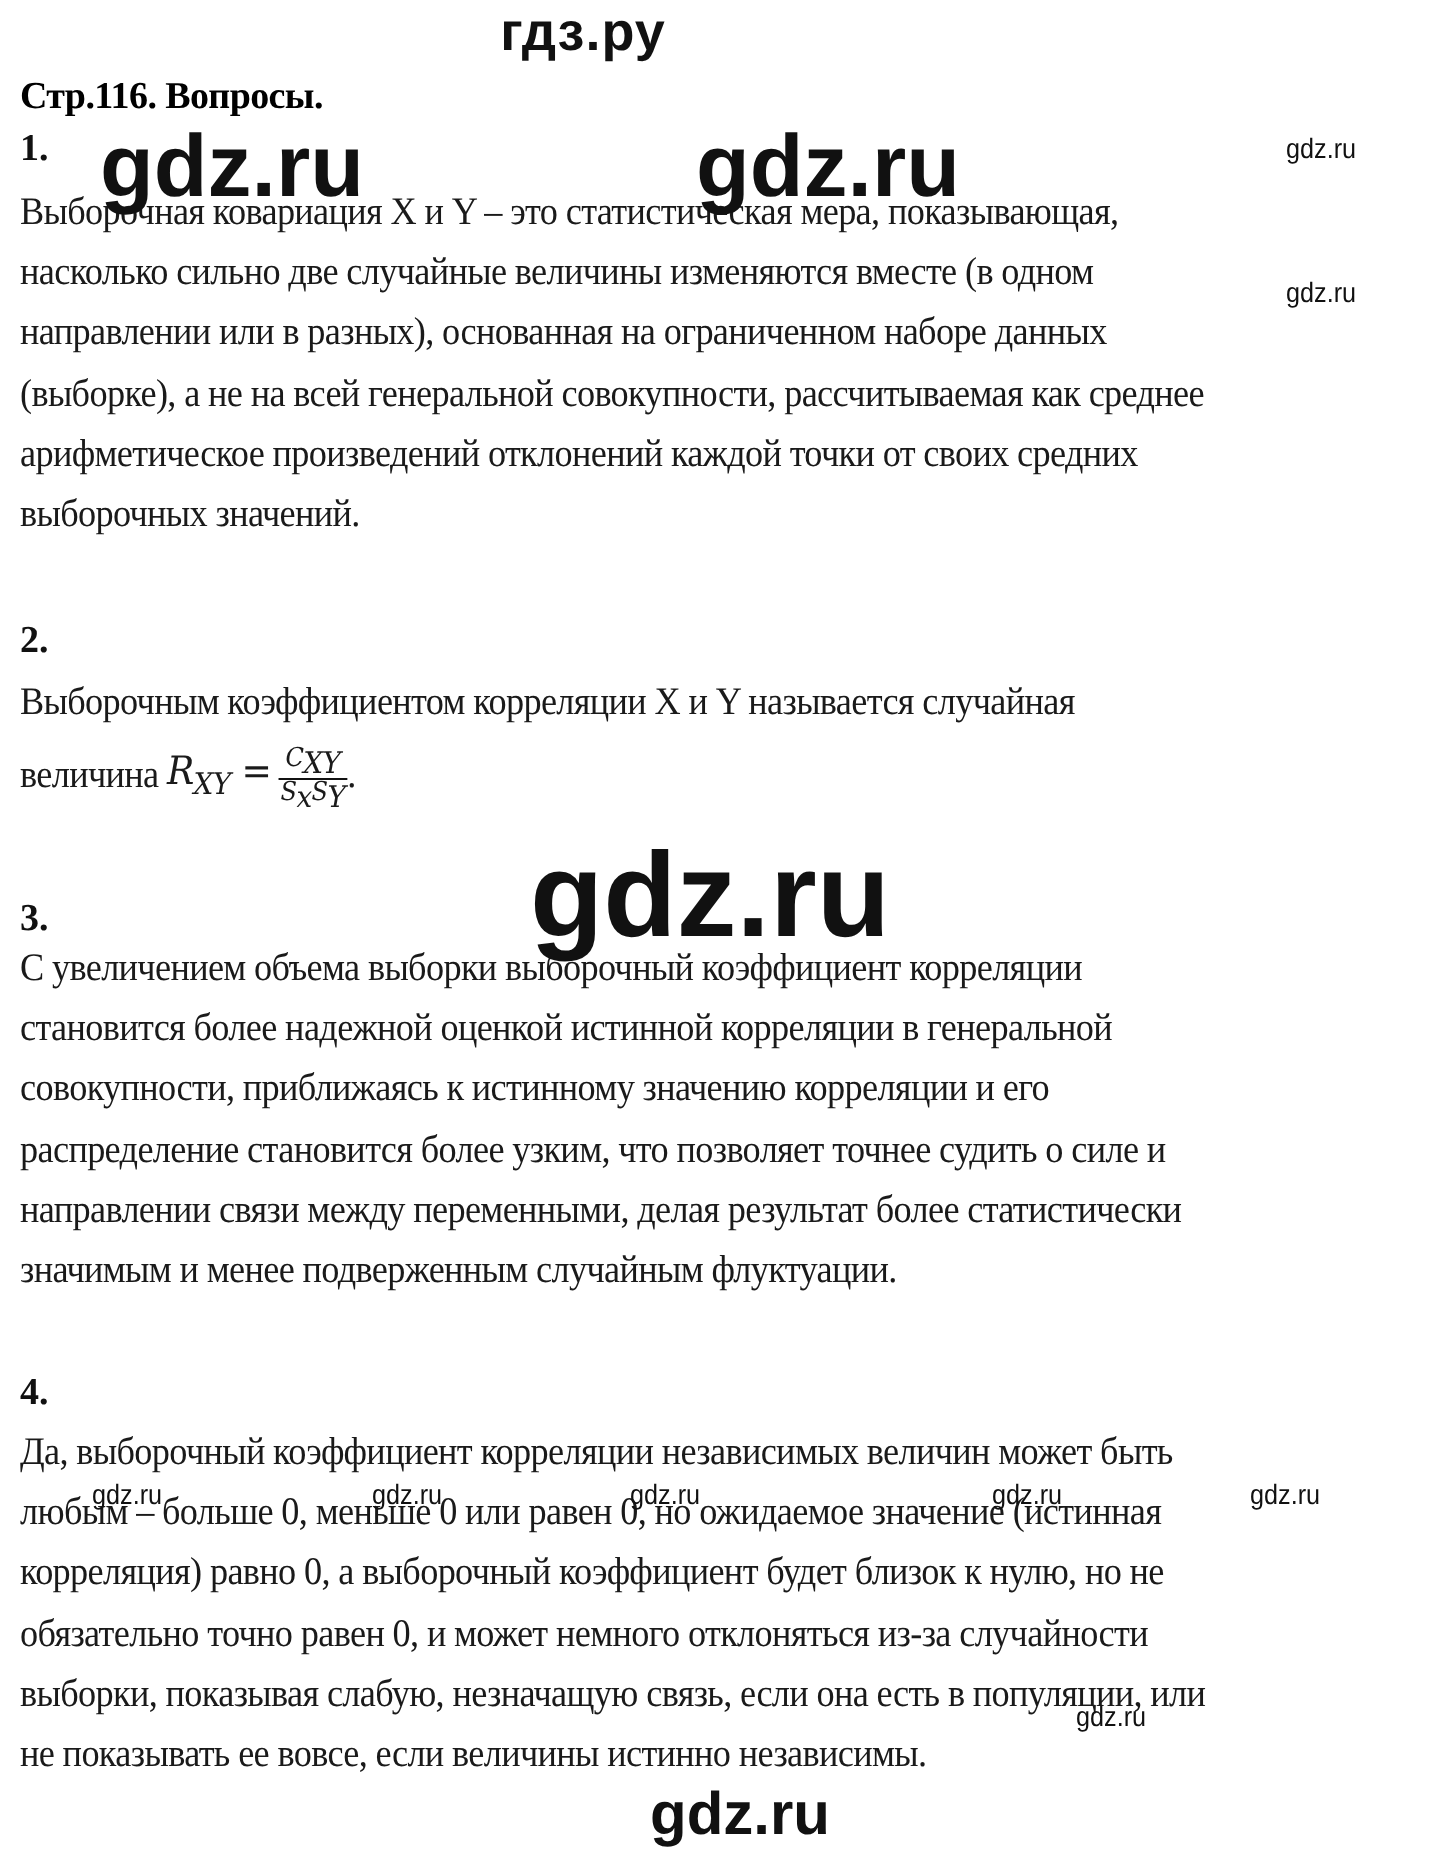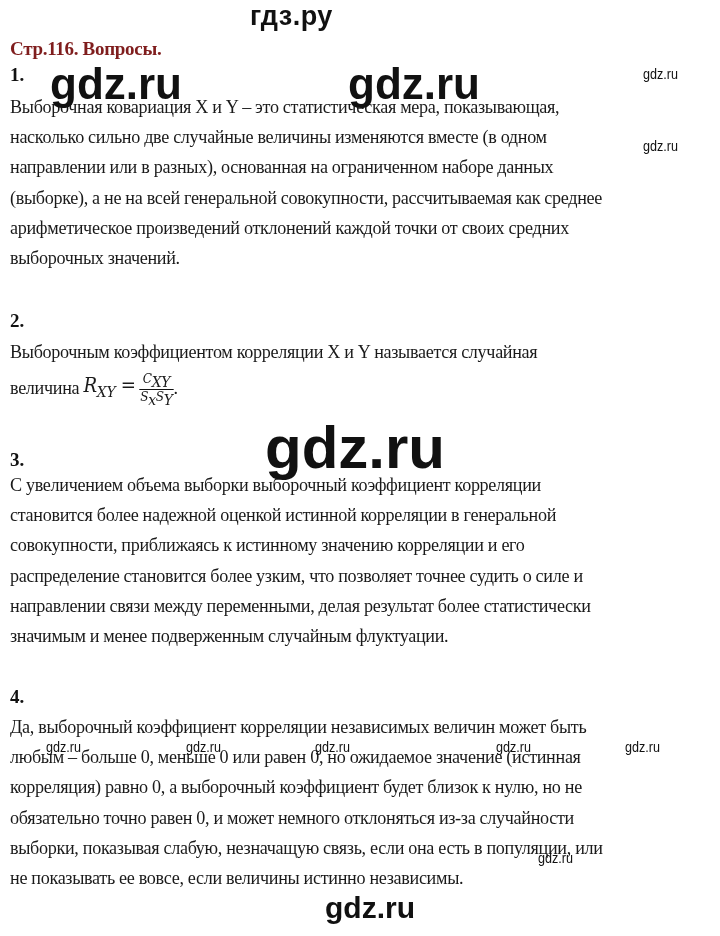--- a/index.html
+++ b/index.html
@@ -29,21 +29,21 @@
       color: #111;
       letter-spacing: 0.5px;
     }
     .page-heading {
       position: absolute;
       left: 10px;
       top: 38px;
       font-weight: bold;
       font-size: 19px;
       letter-spacing: -0.3px;
-      color: #7f1d1d;
+      color: #000000;
     }
     .qnum {
       position: absolute;
       left: 10px;
       font-weight: bold;
       font-size: 19px;
       color: #111;
     }
     .para {
       position: absolute;

